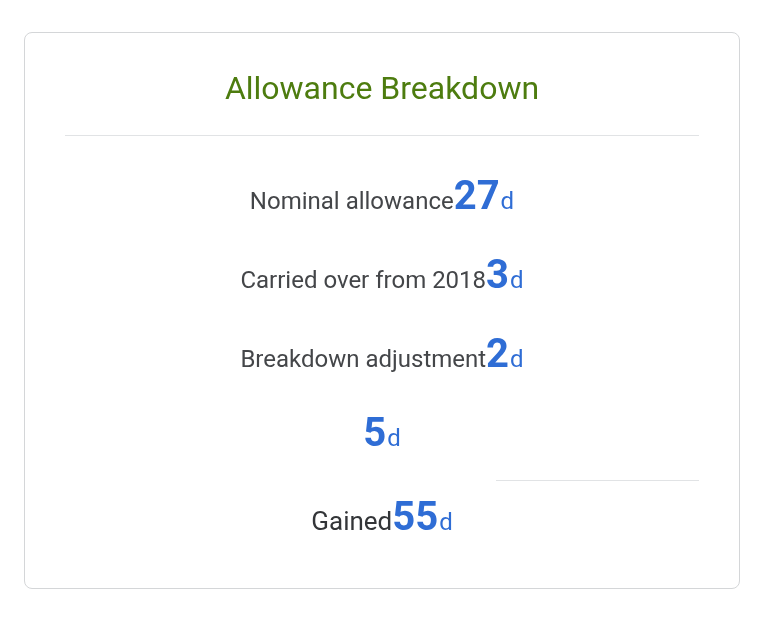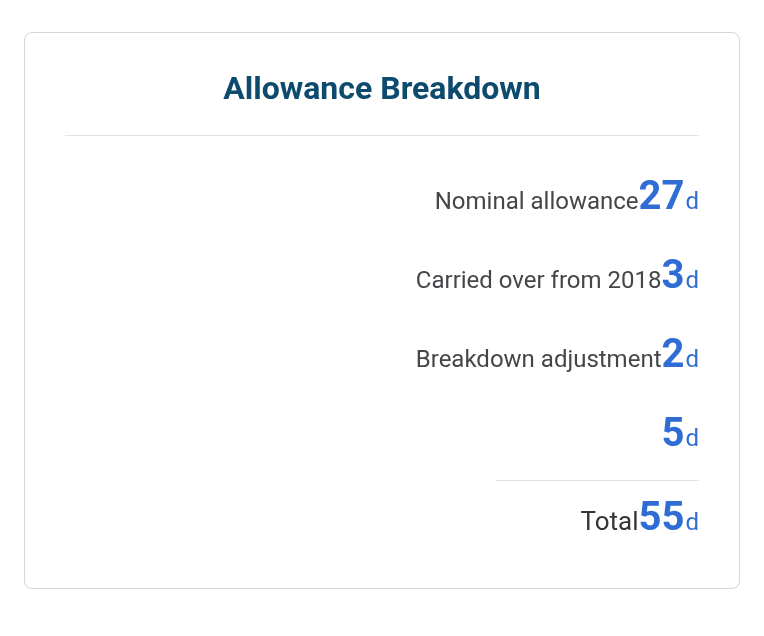--- a/index.html
+++ b/index.html
@@ -15,33 +15,33 @@
       padding: 32px 24px;
     }
     .card {
       border: 1px solid #d4d6d8;
       border-radius: 8px;
       padding: 36px 40px 48px 40px;
       background: #ffffff;
     }
     .title {
       font-size: 32px;
-      font-weight: 700;
-      color: #0c4a6e;
+      font-weight: 400;
+      color: #4d7c0f;
       text-align: center;
       margin-bottom: 28px;
     }
     .divider {
       border: none;
       border-top: 1px solid #e1e3e5;
       margin-bottom: 36px;
     }
     .row {
       display: flex;
-      justify-content: flex-end;
+      justify-content: center;
       align-items: baseline;
       margin-bottom: 32px;
     }
     .row:last-of-type {
       margin-bottom: 0;
     }
     .label {
       font-size: 24px;
       color: #444649;
       font-weight: 400;
@@ -100,18 +100,18 @@
 
   <div class="row">
     <span>
       <span class="value">5</span><span class="unit">d</span>
     </span>
   </div>
 
   <hr class="total-divider">
 
   <div class="row total-row">
-    <span class="label">Total</span>
+    <span class="label">Gained</span>
     <span>
       <span class="value">55</span><span class="unit">d</span>
     </span>
   </div>
 </div>
 
 </body></html>

